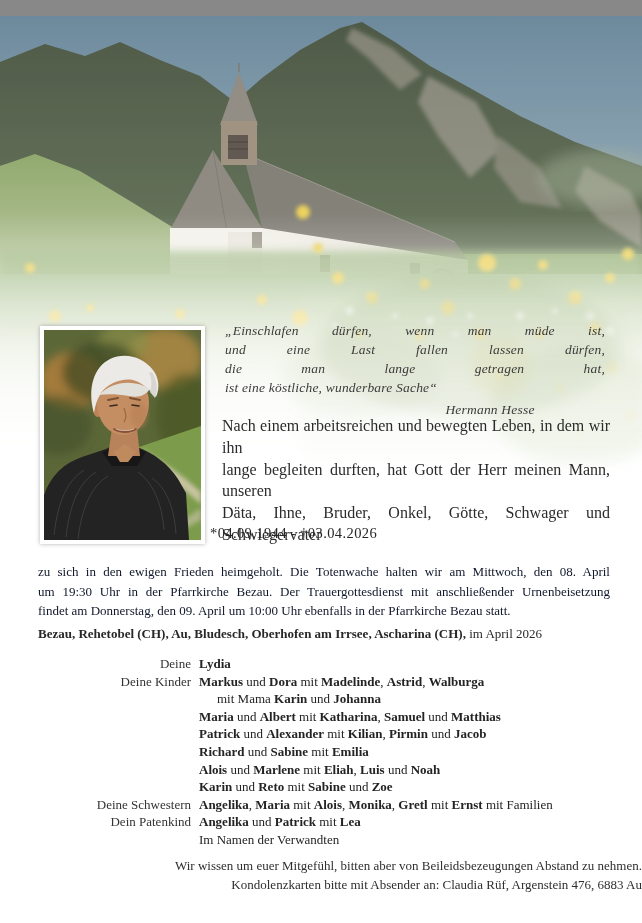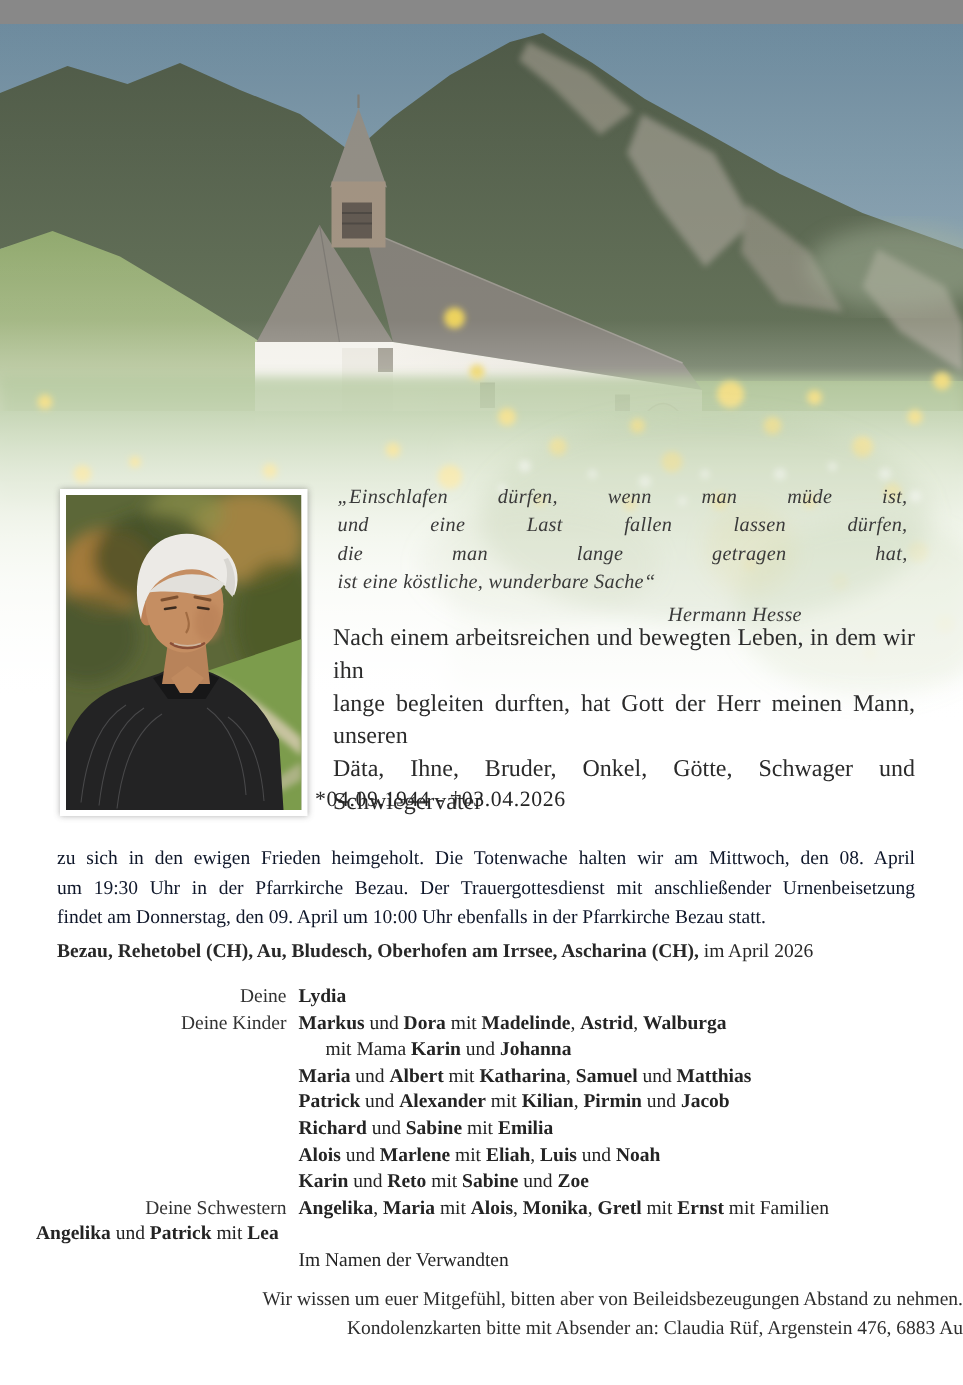--- a/index.html
+++ b/index.html
@@ -327,20 +327,21 @@
       </div>
       <div class="fam-row">
         <span class="fam-label"></span>
         <div class="fam-value"><span class="b">Karin</span><span> und </span><span class="b">Reto</span><span> mit </span><span class="b">Sabine</span><span> und </span><span class="b">Zoe</span></div>
       </div>
       <div class="fam-row">
         <span class="fam-label">Deine Schwestern</span>
         <div class="fam-value"><span class="b">Angelika</span><span>, </span><span class="b">Maria</span><span> mit </span><span class="b">Alois</span><span>, </span><span class="b">Monika</span><span>, </span><span class="b">Gretl</span><span> mit </span><span class="b">Ernst</span><span> mit Familien</span></div>
       </div>
       <div class="fam-row">
+        <span class="fam-label">Dein Patenkind</span>
         <div class="fam-value"><span class="b">Angelika</span><span> und </span><span class="b">Patrick</span><span> mit </span><span class="b">Lea</span></div>
       </div>
       <div class="fam-row">
         <span class="fam-label"></span>
         <div class="fam-value"><span>Im Namen der Verwandten</span></div>
       </div>
     </div>
 
   <div class="closing">
       <div>Wir wissen um euer Mitgefühl, bitten aber von Beileidsbezeugungen Abstand zu nehmen.</div>

